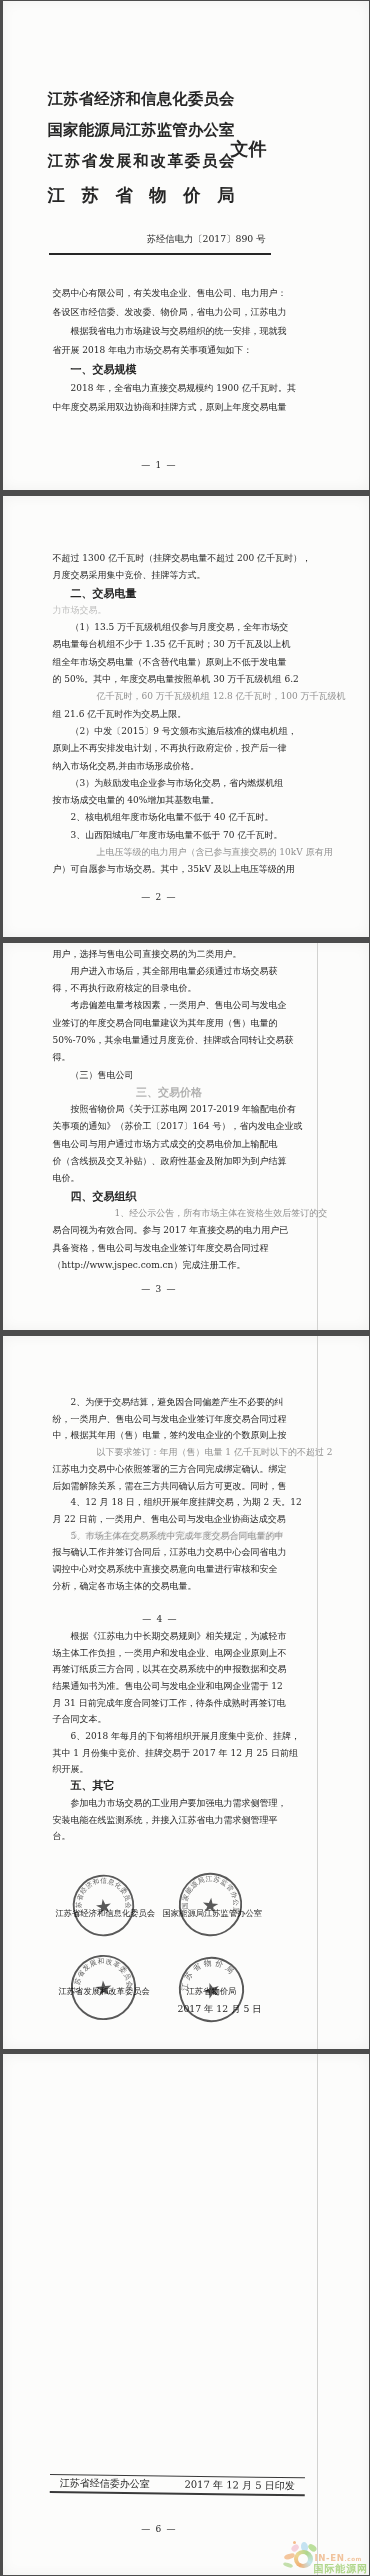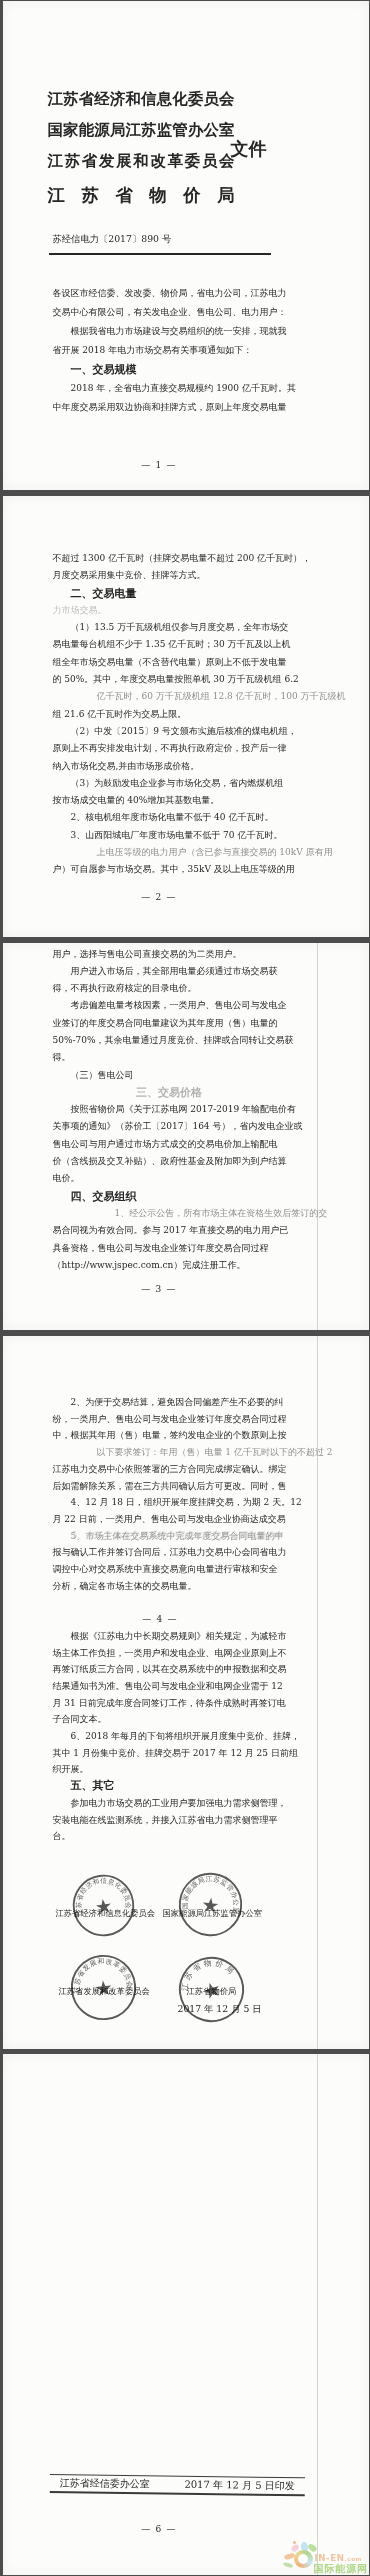--- a/index.html
+++ b/index.html
@@ -12,21 +12,21 @@
   .p4{top:1336px;height:713px;}
   .p5{top:2054px;height:521px;}
   .edge-line{position:absolute;top:0;bottom:0;left:314px;width:0.6px;background:#d2d2d0;}
 
   
   .doc-header{position:absolute;left:45px;top:83px;width:187px;}
   .title-line{height:31px;line-height:31px;font-size:15.4px;font-weight:700;letter-spacing:0;
               text-align:justify;text-align-last:justify;white-space:nowrap;}
   .title-line.last{height:36px;line-height:36px;font-size:17.3px;}
   .header-suffix{position:absolute;left:228px;top:137px;font-size:18px;font-weight:700;line-height:21px;}
-  .doc-no{position:absolute;left:50px;top:232px;width:213px;text-align:left;font-size:9.3px;}
+  .doc-no{position:absolute;left:50px;top:232px;width:213px;text-align:right;font-size:9.3px;}
   .rule{position:absolute;left:46px;top:252px;width:222px;height:1.9px;background:#262626;}
 
   
   .body{position:absolute;left:50px;width:215px;font-size:9px;}
   .p1 .body{top:283px;line-height:19px;}
   .p2 .body{top:54px;line-height:17.3px;}
   .p3 .body{top:2.5px;line-height:17.3px;}
   .p4 .body{top:58px;line-height:16.7px;}
   .line{white-space:nowrap;}
   .ind{text-indent:18px;}
@@ -83,22 +83,22 @@
     <div class="doc-header" id="title-lines">
         <div class="title-line">江苏省经济和信息化委员会</div>
         <div class="title-line">国家能源局江苏监管办公室</div>
         <div class="title-line">江苏省发展和改革委员会</div>
         <div class="title-line last">江苏省物价局</div>
       </div>
     <div class="header-suffix">文件</div>
     <div class="doc-no">苏经信电力〔2017〕890 号</div>
     <div class="rule"></div>
     <div class="body">
+        <div class="line p">交易中心有限公司，有关发电企业、售电公司、电力用户：</div>
         <div class="line p">各设区市经信委、发改委、物价局，省电力公司，江苏电力</div>
-        <div class="line p">交易中心有限公司，有关发电企业、售电公司、电力用户：</div>
         <div class="line p ind">根据我省电力市场建设与交易组织的统一安排，现就我</div>
         <div class="line p">省开展 2018 年电力市场交易有关事项通知如下：</div>
         <div class="line h ind">一、交易规模</div>
         <div class="line p ind">2018 年，全省电力直接交易规模约 1900 亿千瓦时。其</div>
         <div class="line p">中年度交易采用双边协商和挂牌方式，原则上年度交易电量</div>
       </div>
     <div class="pfoot">— 1 —</div>
   </section>
 
   <section class="page p2">

